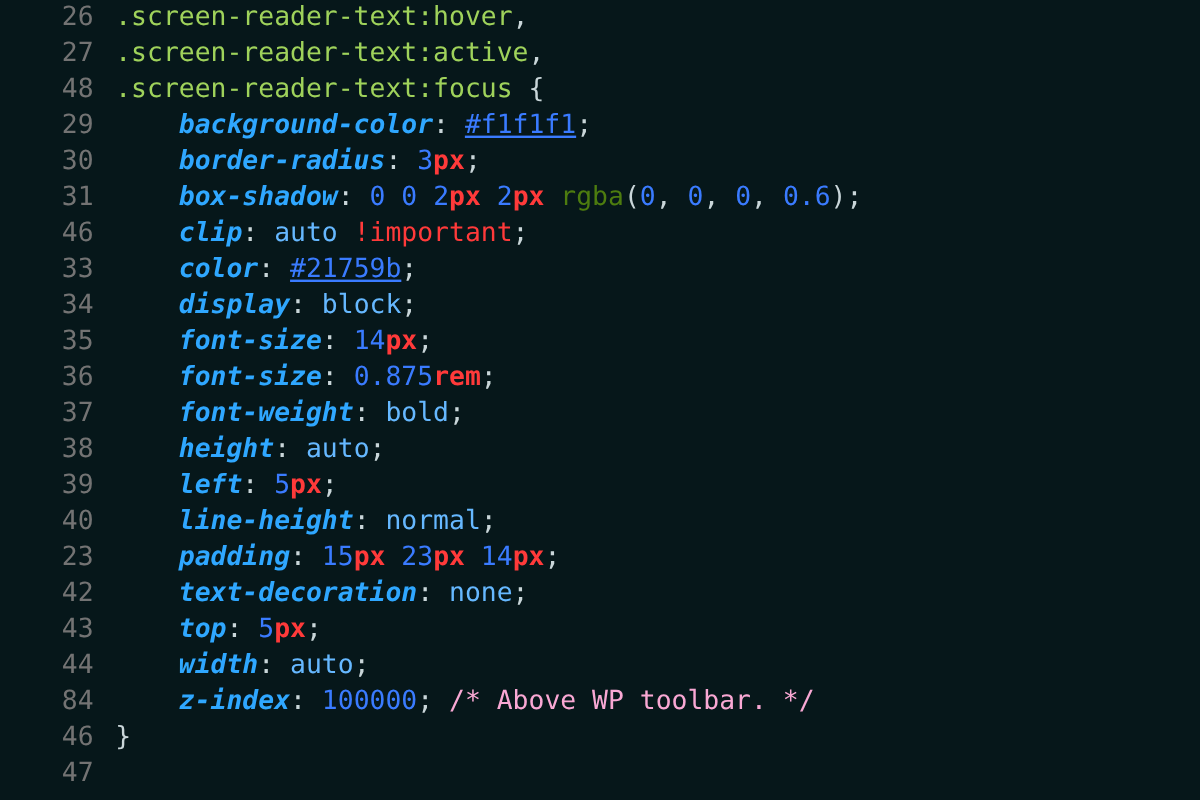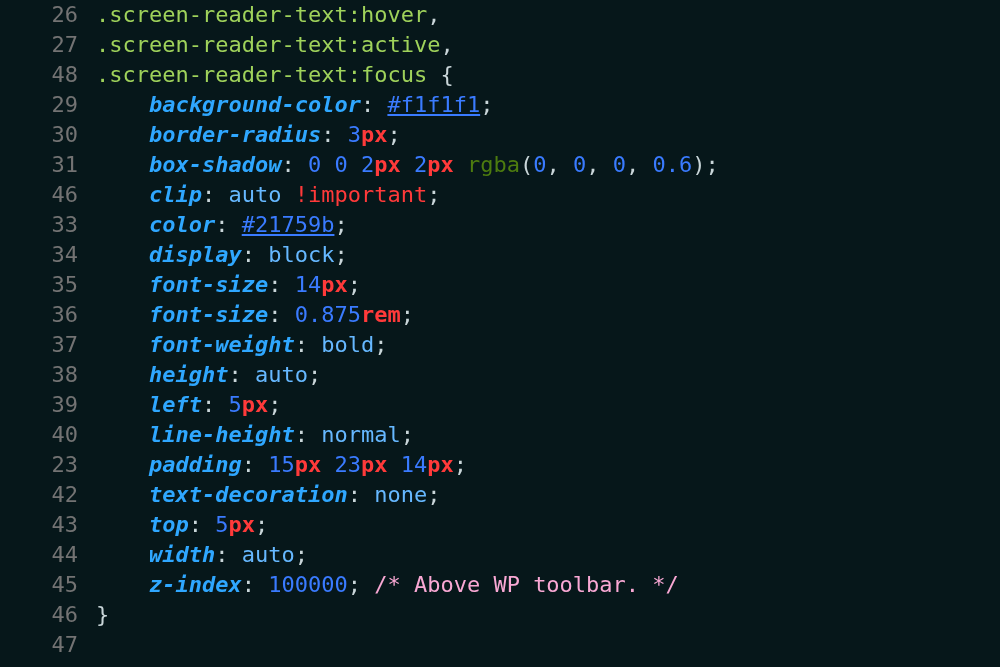--- a/index.html
+++ b/index.html
@@ -60,18 +60,18 @@
       <div>35</div>
       <div>36</div>
       <div>37</div>
       <div>38</div>
       <div>39</div>
       <div>40</div>
       <div>23</div>
       <div>42</div>
       <div>43</div>
       <div>44</div>
-      <div>45</div>
+      <div>84</div>
       <div>46</div>
       <div>47</div>
     </div>
   <div class="code" id="code"><div class="line"><span class="selector">.screen-reader-text</span><span class="pseudo">:hover</span><span class="punct">,</span></div><div class="line"><span class="selector">.screen-reader-text</span><span class="pseudo">:active</span><span class="punct">,</span></div><div class="line"><span class="selector">.screen-reader-text</span><span class="pseudo">:focus</span><span class="punct"> </span><span class="brace">{</span></div><div class="line"><span class="punct">    </span><span class="prop">background-color</span><span class="punct">: </span><span class="hex">#f1f1f1</span><span class="semi">;</span></div><div class="line"><span class="punct">    </span><span class="prop">border-radius</span><span class="punct">: </span><span class="num">3</span><span class="unit">px</span><span class="semi">;</span></div><div class="line"><span class="punct">    </span><span class="prop">box-shadow</span><span class="punct">: </span><span class="num">0</span><span class="punct"> </span><span class="num">0</span><span class="punct"> </span><span class="num">2</span><span class="unit">px</span><span class="punct"> </span><span class="num">2</span><span class="unit">px</span><span class="punct"> </span><span class="fn">rgba</span><span class="punct">(</span><span class="num">0</span><span class="punct">, </span><span class="num">0</span><span class="punct">, </span><span class="num">0</span><span class="punct">, </span><span class="num">0.6</span><span class="punct">)</span><span class="semi">;</span></div><div class="line"><span class="punct">    </span><span class="prop">clip</span><span class="punct">: </span><span class="value-txt">auto</span><span class="punct"> </span><span class="important">!important</span><span class="semi">;</span></div><div class="line"><span class="punct">    </span><span class="prop">color</span><span class="punct">: </span><span class="hex">#21759b</span><span class="semi">;</span></div><div class="line"><span class="punct">    </span><span class="prop">display</span><span class="punct">: </span><span class="value-txt">block</span><span class="semi">;</span></div><div class="line"><span class="punct">    </span><span class="prop">font-size</span><span class="punct">: </span><span class="num">14</span><span class="unit">px</span><span class="semi">;</span></div><div class="line"><span class="punct">    </span><span class="prop">font-size</span><span class="punct">: </span><span class="num">0.875</span><span class="unit">rem</span><span class="semi">;</span></div><div class="line"><span class="punct">    </span><span class="prop">font-weight</span><span class="punct">: </span><span class="value-txt">bold</span><span class="semi">;</span></div><div class="line"><span class="punct">    </span><span class="prop">height</span><span class="punct">: </span><span class="value-txt">auto</span><span class="semi">;</span></div><div class="line"><span class="punct">    </span><span class="prop">left</span><span class="punct">: </span><span class="num">5</span><span class="unit">px</span><span class="semi">;</span></div><div class="line"><span class="punct">    </span><span class="prop">line-height</span><span class="punct">: </span><span class="value-txt">normal</span><span class="semi">;</span></div><div class="line"><span class="punct">    </span><span class="prop">padding</span><span class="punct">: </span><span class="num">15</span><span class="unit">px</span><span class="punct"> </span><span class="num">23</span><span class="unit">px</span><span class="punct"> </span><span class="num">14</span><span class="unit">px</span><span class="semi">;</span></div><div class="line"><span class="punct">    </span><span class="prop">text-decoration</span><span class="punct">: </span><span class="value-txt">none</span><span class="semi">;</span></div><div class="line"><span class="punct">    </span><span class="prop">top</span><span class="punct">: </span><span class="num">5</span><span class="unit">px</span><span class="semi">;</span></div><div class="line"><span class="punct">    </span><span class="prop">width</span><span class="punct">: </span><span class="value-txt">auto</span><span class="semi">;</span></div><div class="line"><span class="punct">    </span><span class="prop">z-index</span><span class="punct">: </span><span class="num">100000</span><span class="semi">;</span><span class="punct"> </span><span class="comment">/* Above WP toolbar. */</span></div><div class="line"><span class="brace">}</span></div><div class="line"></div></div>
 </div>
 
 </body></html>

